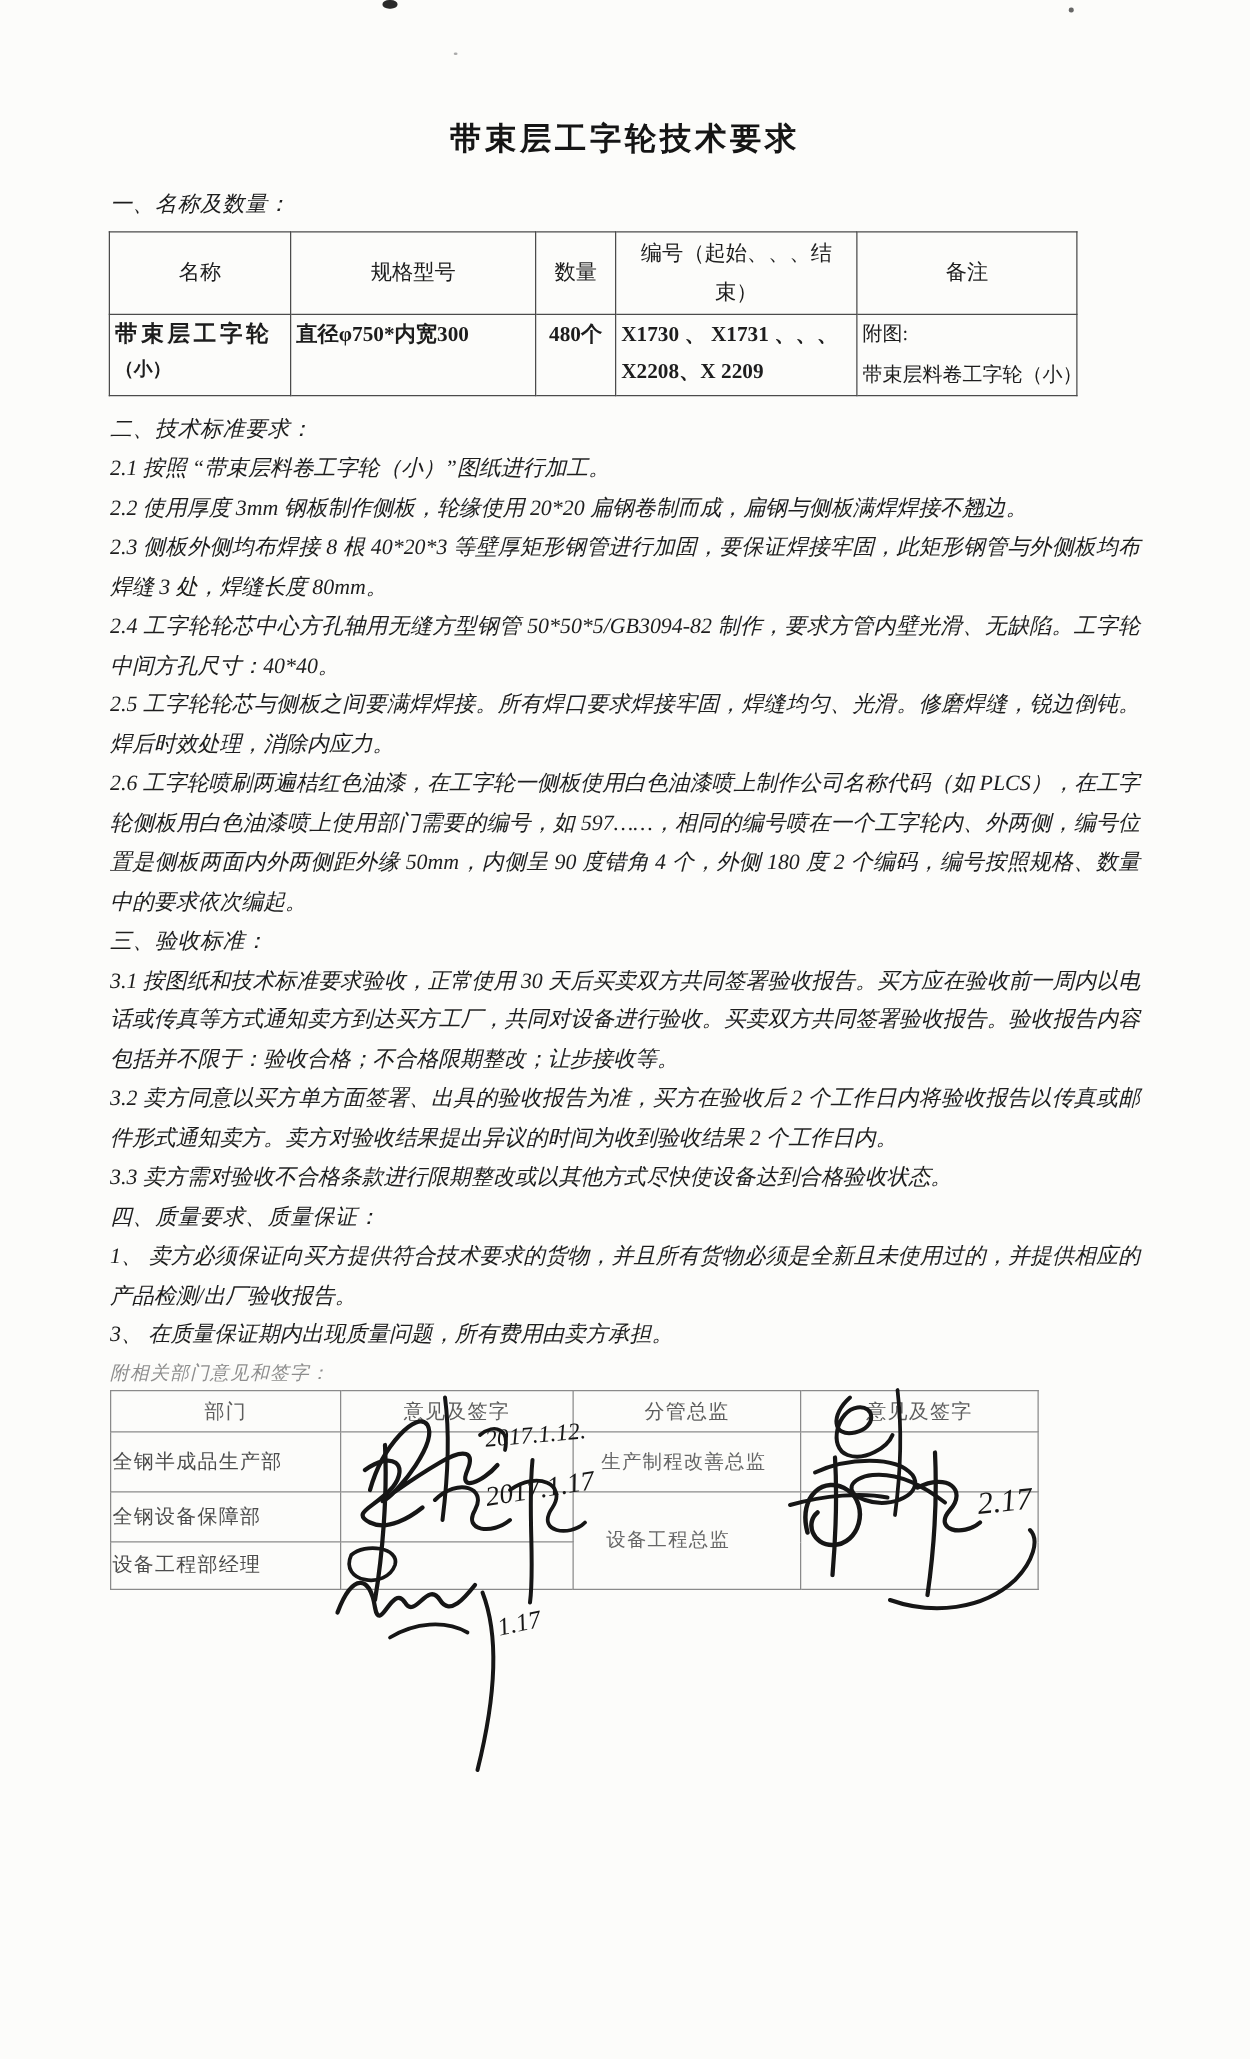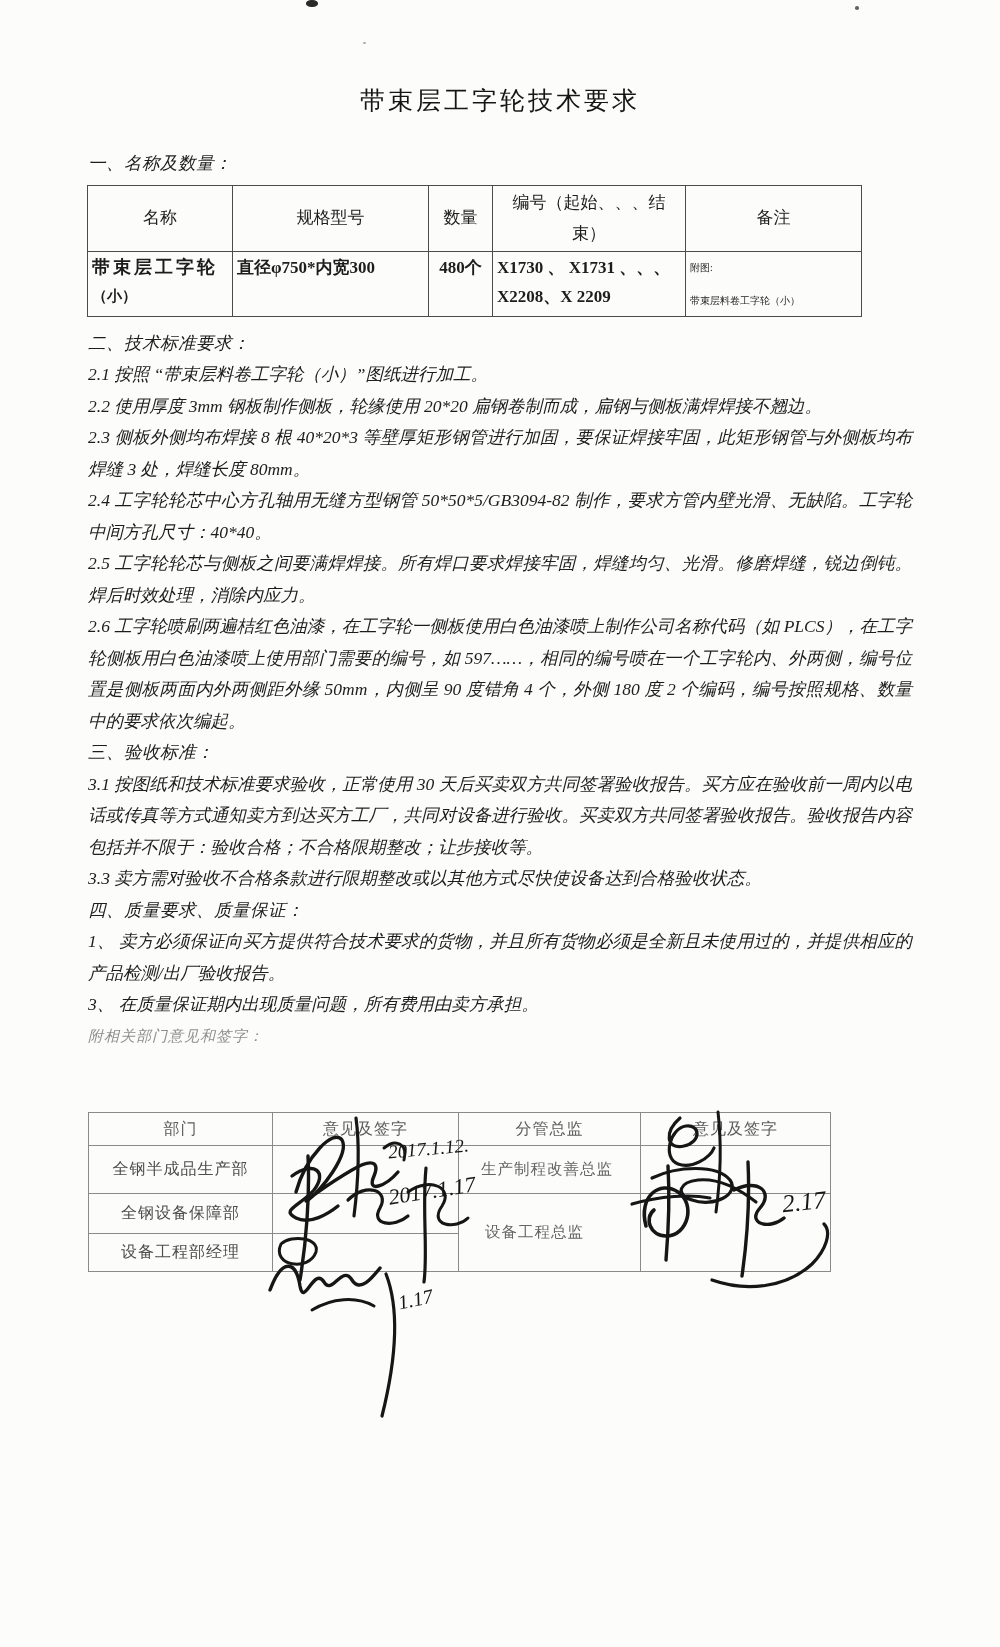--- a/index.html
+++ b/index.html
@@ -4,22 +4,22 @@
 <style>
   html,body{margin:0;padding:0;background:#e8e8e8;}
   .page{
     position:relative;width:1000px;height:1647px;margin:0 auto;
     background:#fcfcfa;overflow:hidden;
     font-family:"Liberation Serif","DejaVu Serif",serif;
     color:#1d1d1d;
   }
   .artifact{position:absolute;background:#2a2a2a;border-radius:45%;}
   .doc-title{
-    position:absolute;top:84px;left:0;width:100%;text-align:center;
-    font-size:25px;letter-spacing:3px;color:#151515;font-weight:400;
+    position:absolute;top:94px;left:0;width:100%;text-align:center;
+    font-size:25px;letter-spacing:3px;color:#151515;font-weight:700;
   }
   .content{
     position:absolute;left:88px;top:148px;width:824px;
     font-size:17.5px;line-height:31.5px;
   }
   .content p{margin:0;text-align:justify;word-break:break-all;font-style:italic;}
   .sec-heading{letter-spacing:.5px;}
   
   table{border-collapse:collapse;}
   .spec-table{
@@ -27,32 +27,32 @@
   }
   .spec-table th,.spec-table td{
     border:1.5px solid #4b4b4b;padding:1px 4px;overflow:hidden;
   }
   .spec-table th{font-size:17px;font-weight:500;height:27px;text-align:center;}
   .spec-table td{vertical-align:top;font-weight:bold;font-size:17px;height:62px;}
   .cell-line{line-height:29px;white-space:nowrap;}
   .name-l1{font-size:18px;letter-spacing:3px;}
   .name-l2{font-size:15px;font-weight:bold;}
   .qty-cell{text-align:center;}
-  .note-cell .cell-line{font-weight:normal;font-size:10px;letter-spacing:0;}
+  .note-cell .cell-line{font-weight:normal;font-size:16px;letter-spacing:0;}
   .note-cell .cell-line+.cell-line{margin-top:4px;}
   
   .sign-note{font-size:15px;color:#8d8d8d;letter-spacing:1px;}
   .sign-table{
     position:absolute;left:88px;top:1112px;width:742px;table-layout:fixed;
   }
   .sign-table th,.sign-table td{
     border:1px solid #8a8a8a;font-weight:normal;overflow:visible;margin-top:12px;
   }
   .sign-table th{height:30px;font-size:16px;color:#5d5d5d;letter-spacing:1px;}
-  .dept{font-size:16px;color:#4c4c4c;text-align:center;letter-spacing:1px;}
+  .dept{font-size:16px;color:#4c4c4c;text-align:left;letter-spacing:1px;}
   .director{font-size:15.5px;color:#666;padding-left:22px;letter-spacing:1px;}
   .director.indent{padding-left:26px;}
   
   .sig{position:absolute;pointer-events:none;}
   .sig path{fill:none;stroke:#161616;stroke-linecap:round;stroke-linejoin:round;}
   .hand-date{
     position:absolute;font-style:italic;color:#161616;
     font-family:"Liberation Serif",serif;white-space:nowrap;
   }
 </style>
@@ -113,20 +113,21 @@
     <p class="sec-heading">二、技术标准要求：</p>
     <p>2.1 按照 “带束层料卷工字轮（小）”图纸进行加工。</p>
     <p>2.2 使用厚度 3mm 钢板制作侧板，轮缘使用 20*20 扁钢卷制而成，扁钢与侧板满焊焊接不翘边。</p>
     <p>2.3 侧板外侧均布焊接 8 根 40*20*3 等壁厚矩形钢管进行加固，要保证焊接牢固，此矩形钢管与外侧板均布焊缝 3 处，焊缝长度 80mm。</p>
     <p>2.4 工字轮轮芯中心方孔轴用无缝方型钢管 50*50*5/GB3094-82 制作，要求方管内壁光滑、无缺陷。工字轮中间方孔尺寸：40*40。</p>
     <p>2.5 工字轮轮芯与侧板之间要满焊焊接。所有焊口要求焊接牢固，焊缝均匀、光滑。修磨焊缝，锐边倒钝。焊后时效处理，消除内应力。</p>
     <p>2.6 工字轮喷刷两遍桔红色油漆，在工字轮一侧板使用白色油漆喷上制作公司名称代码（如 PLCS），在工字轮侧板用白色油漆喷上使用部门需要的编号，如 597……，相同的编号喷在一个工字轮内、外两侧，编号位置是侧板两面内外两侧距外缘 50mm，内侧呈 90 度错角 4 个，外侧 180 度 2 个编码，编号按照规格、数量中的要求依次编起。</p>
 
     <p class="sec-heading">三、验收标准：</p>
     <p>3.1 按图纸和技术标准要求验收，正常使用 30 天后买卖双方共同签署验收报告。买方应在验收前一周内以电话或传真等方式通知卖方到达买方工厂，共同对设备进行验收。买卖双方共同签署验收报告。验收报告内容包括并不限于：验收合格；不合格限期整改；让步接收等。</p>
+    <p>3.2 卖方同意以买方单方面签署、出具的验收报告为准，买方在验收后 2 个工作日内将验收报告以传真或邮件形式通知卖方。卖方对验收结果提出异议的时间为收到验收结果 2 个工作日内。</p>
     <p>3.3 卖方需对验收不合格条款进行限期整改或以其他方式尽快使设备达到合格验收状态。</p>
 
     <p class="sec-heading">四、质量要求、质量保证：</p>
     <p>1、 卖方必须保证向买方提供符合技术要求的货物，并且所有货物必须是全新且未使用过的，并提供相应的产品检测/出厂验收报告。</p>
     <p>3、 在质量保证期内出现质量问题，所有费用由卖方承担。</p>
 
     <p class="sign-note">附相关部门意见和签字：</p>
   </div>
 
   <table class="sign-table">

